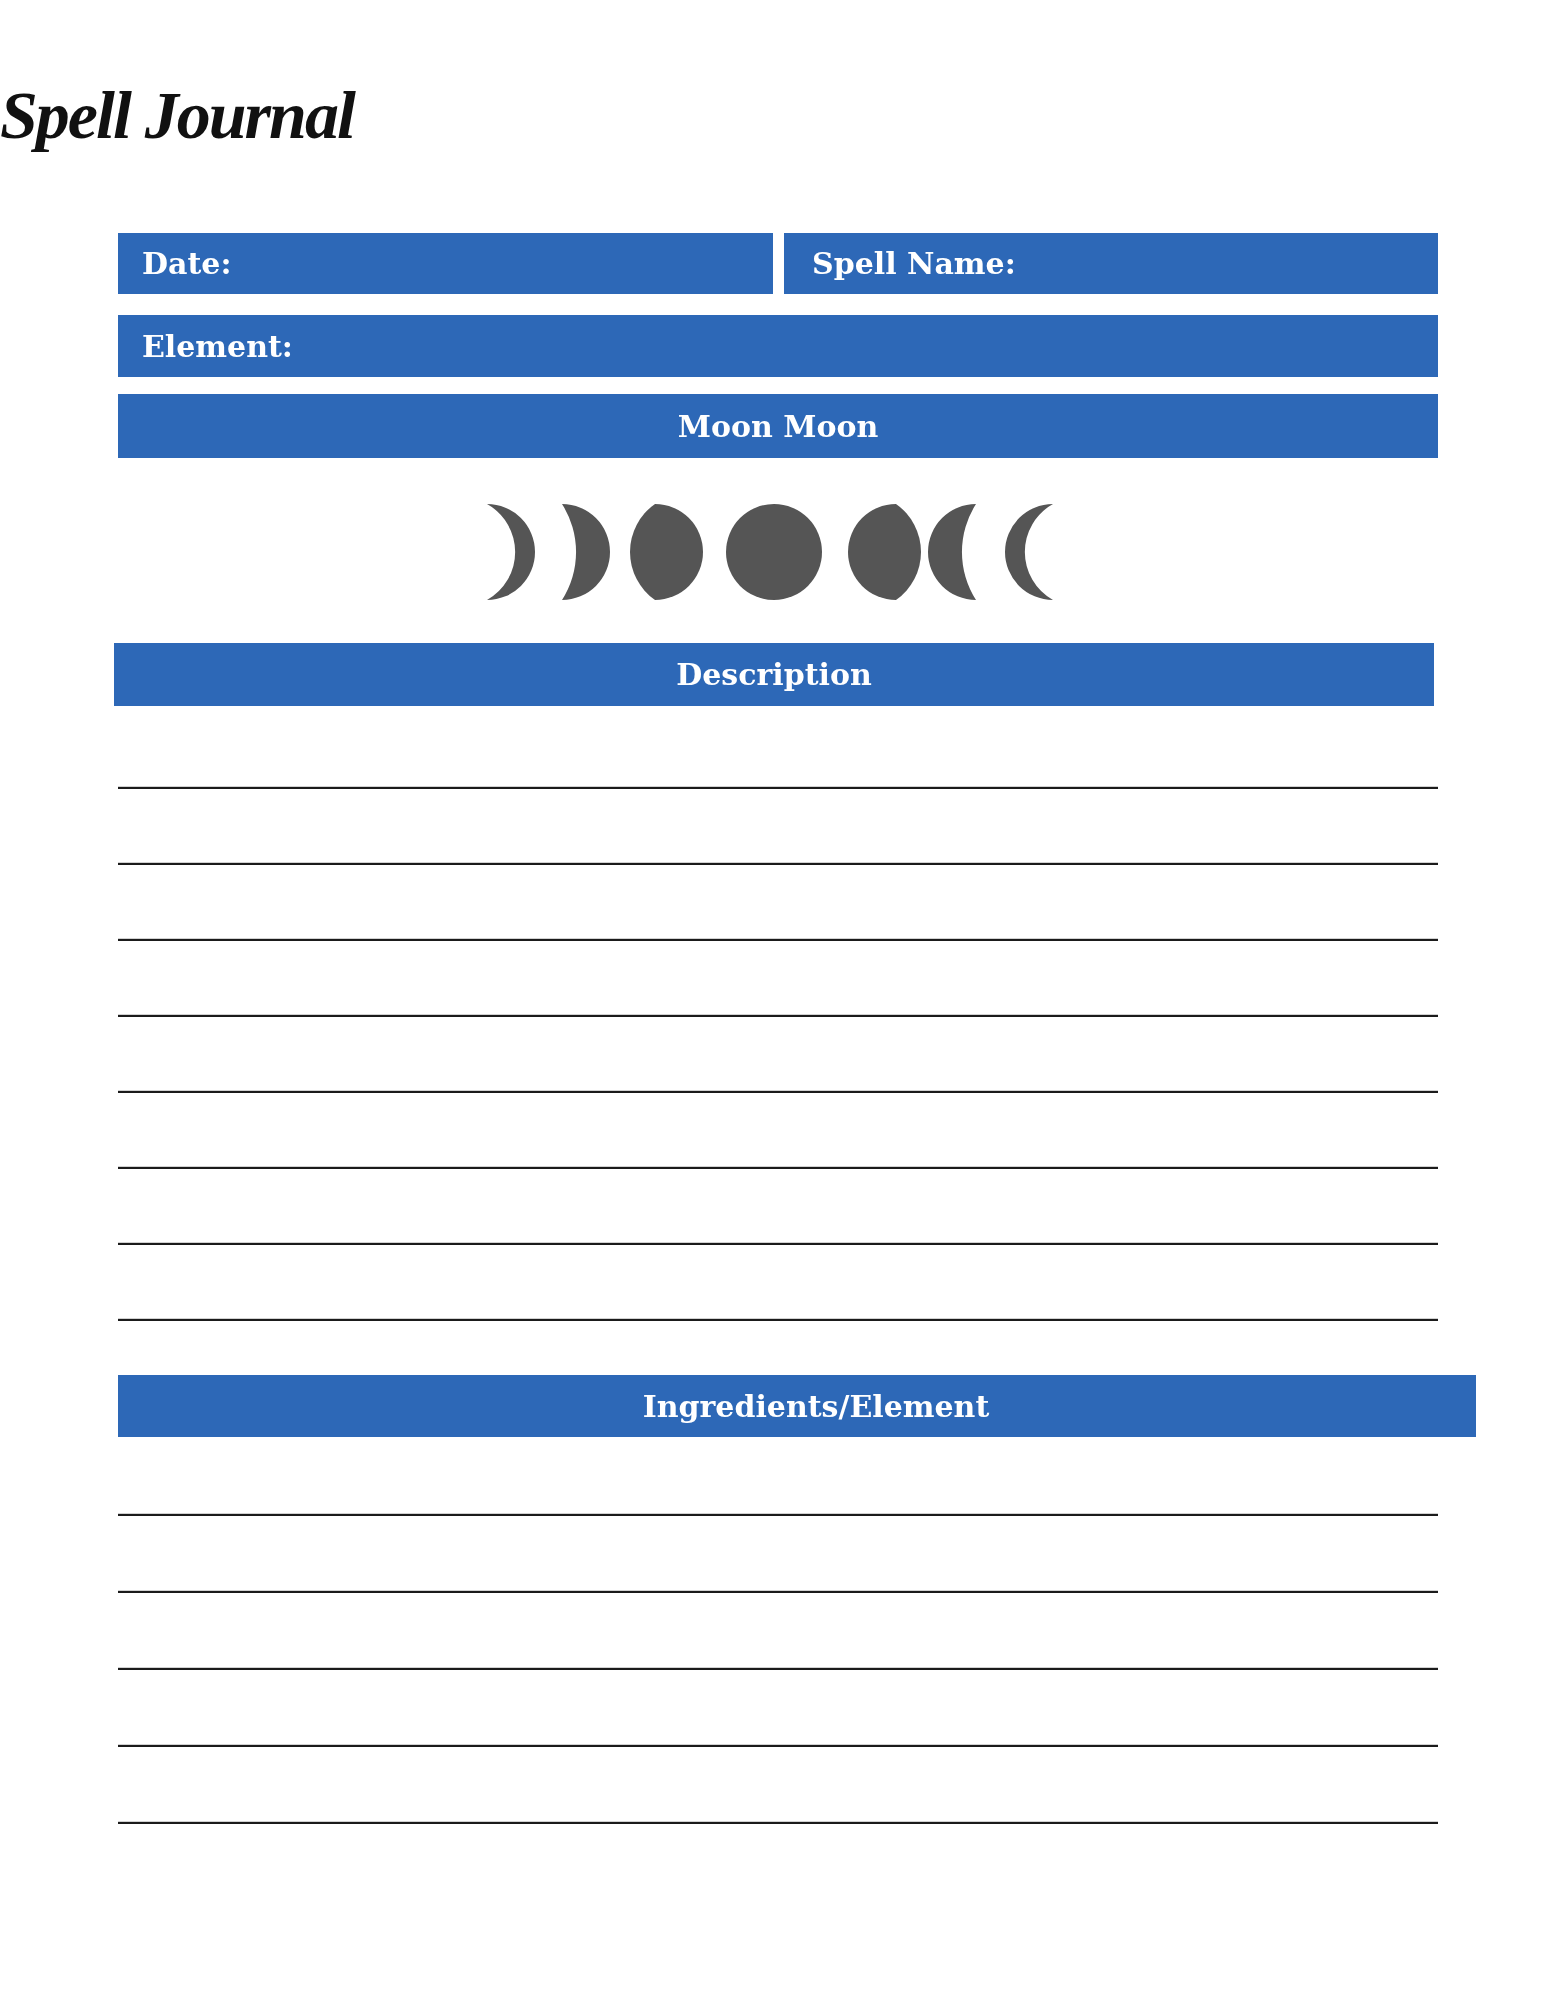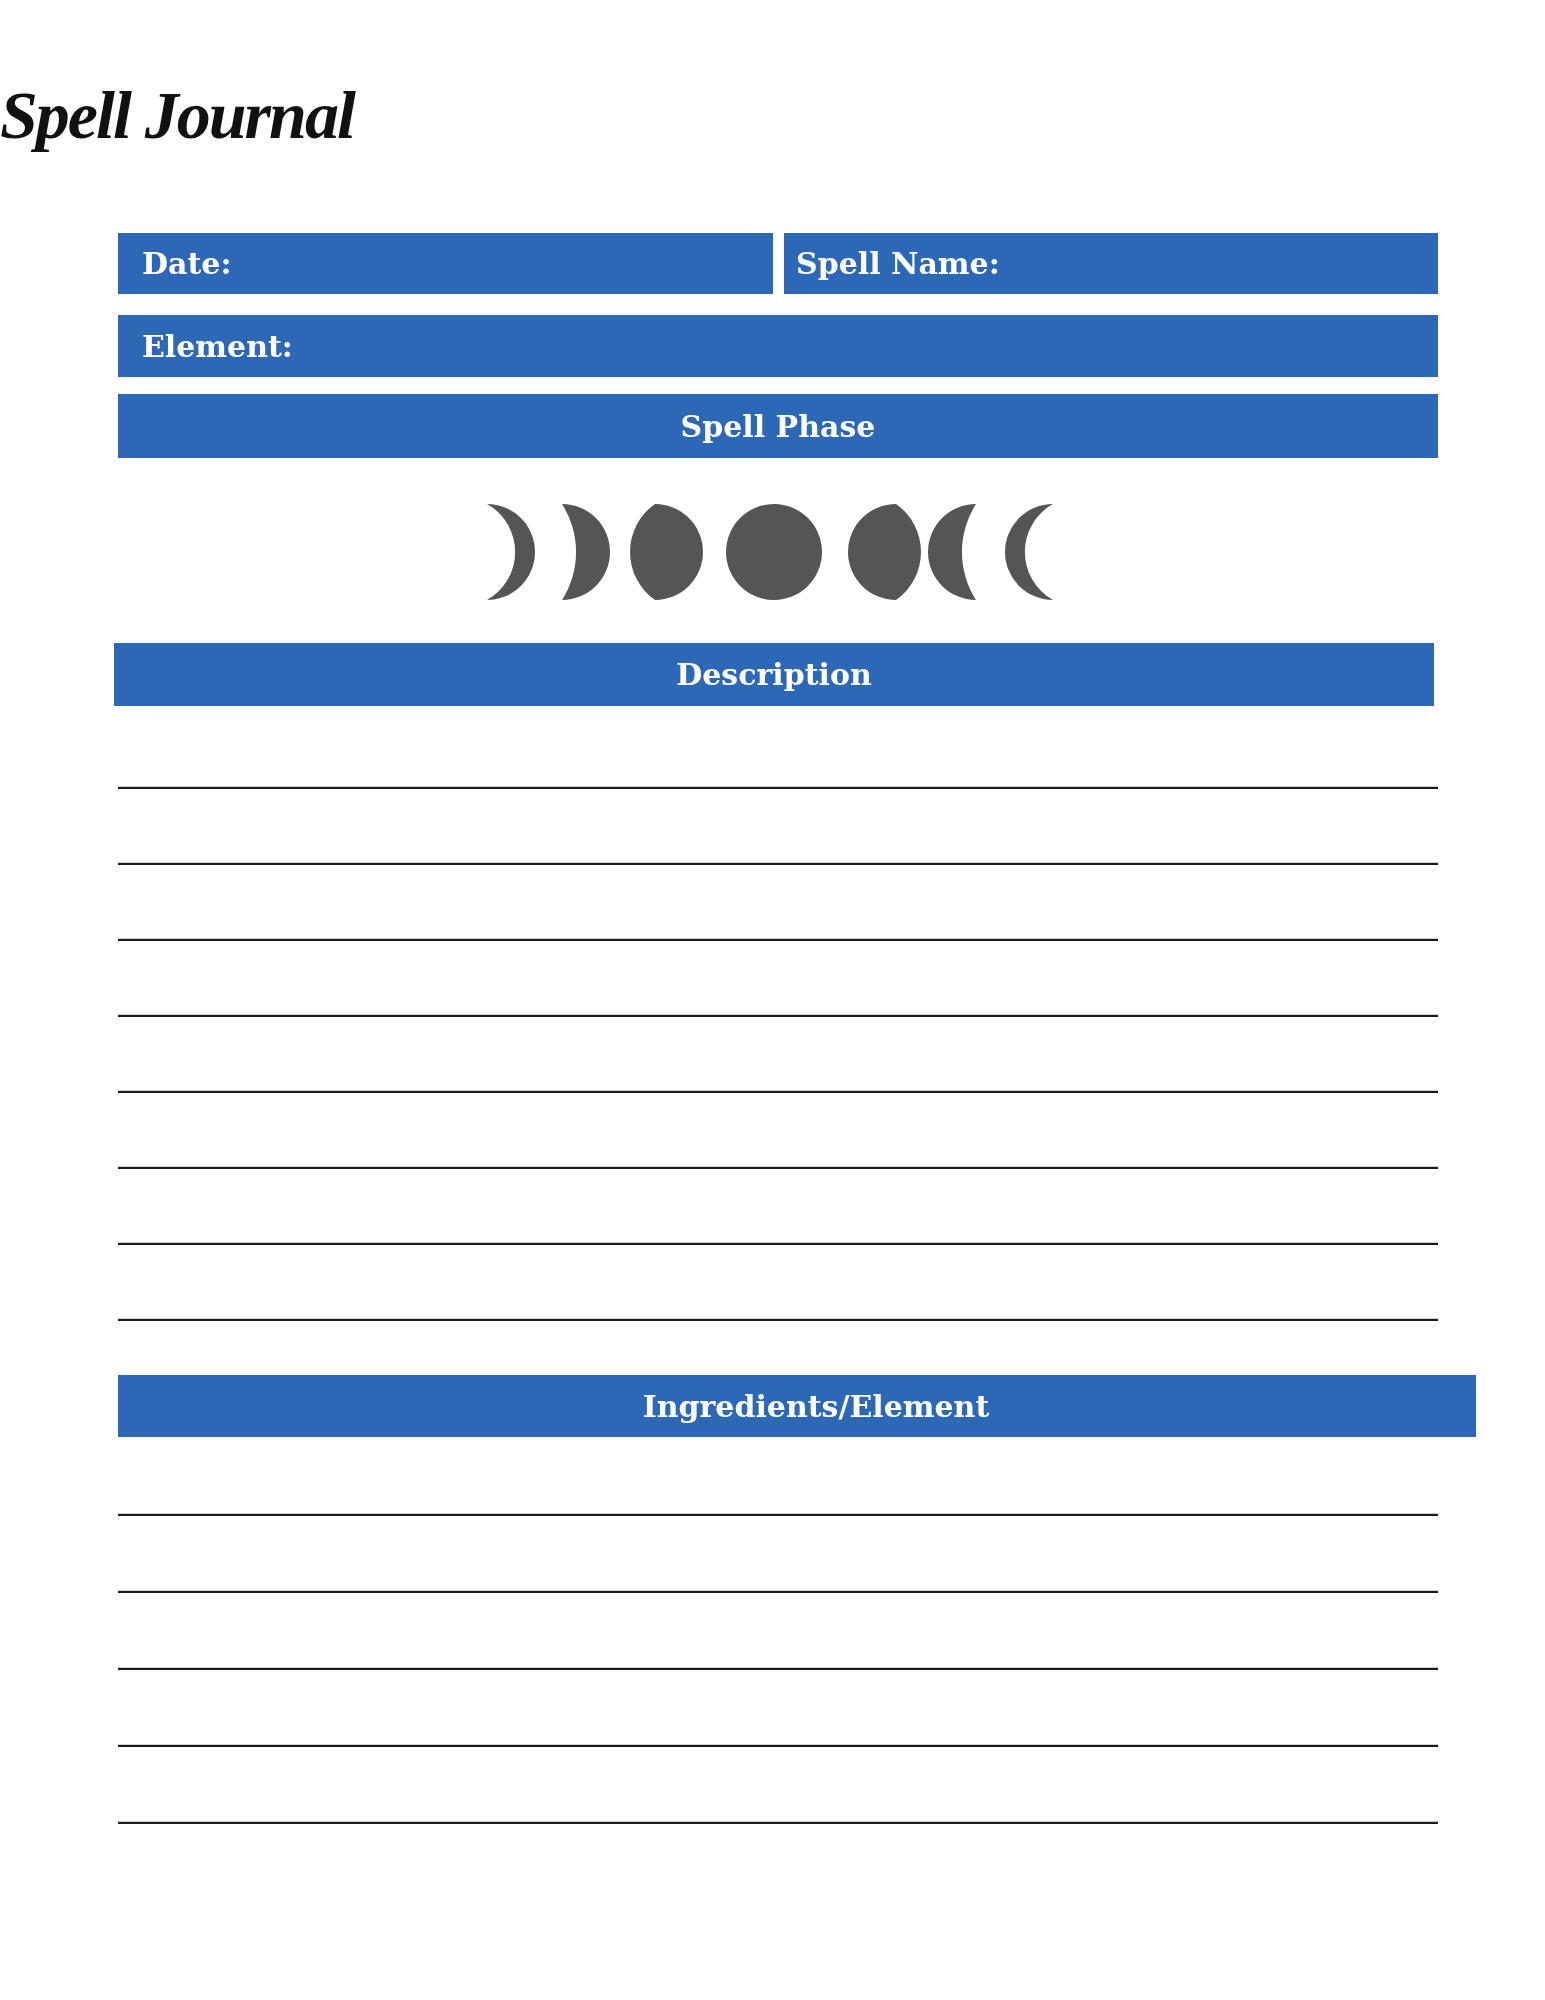--- a/index.html
+++ b/index.html
@@ -34,21 +34,21 @@
     position:absolute;
     background:var(--blue);
     color:var(--bar-text);
     font-weight:bold;
     font-size:30px;
     display:flex;
     align-items:center;
   }
   .bar .lbl{white-space:nowrap;}
   .bar-date   {left:118px; top:233px; width:655px;  height:61px; padding-left:24px; box-sizing:border-box;align-items:center;}
-  .bar-spell  {left:784px; top:233px; width:654px;  height:61px; padding-left:12px; box-sizing:border-box;}
+  .bar-spell  {left:784px; top:233px; width:654px;  height:61px; padding-left:28px; box-sizing:border-box;}
   .bar-purpose{left:118px; top:315px; width:1320px; height:62px; padding-left:24px; box-sizing:border-box;}
   .bar-moon   {left:118px; top:394px; width:1320px; height:64px; justify-content:center;}
   .bar-desc   {left:114px; top:643px; width:1320px; height:63px; justify-content:center;}
   .bar-ingr   {left:118px; top:1375px;width:1320px; height:62px; justify-content:center;padding-left:38px;}
   .moon-row{
     position:absolute;
     left:482px; top:502px;
     width:580px; height:100px;
   }
   .moon-row svg{display:block;width:580px;height:100px;}
@@ -81,21 +81,21 @@
 
   <div class="bar bar-spell">
     <span class="lbl">Spell Name:</span>
   </div>
 
   <div class="bar bar-purpose">
     <span class="lbl">Element:</span>
   </div>
 
   <div class="bar bar-moon">
-    <span class="lbl">Spell Phase</span>
+    <span class="lbl">Moon Moon</span>
   </div>
 
   <div class="moon-row">
     <svg viewBox="0 0 580 100">
       <path class="moon-shape" d="M5,2 A48,48 0 0 1 5,98 A55,55 0 0 0 5,2 Z"></path>
       <path class="moon-shape" d="M80,2 A48,48 0 0 1 80,98 A89,89 0 0 0 80,2 Z"></path>
       <path class="moon-shape" d="M173,2 A48,48 0 0 1 173,98 A58.6,58.6 0 0 1 173,2 Z"></path>
       <circle class="moon-shape" cx="292" cy="50" r="48"></circle>
       <path class="moon-shape" d="M414,2 A48,48 0 0 0 414,98 A58.6,58.6 0 0 0 414,2 Z"></path>
       <path class="moon-shape" d="M494,2 A48,48 0 0 0 494,98 A89,89 0 0 1 494,2 Z"></path>

